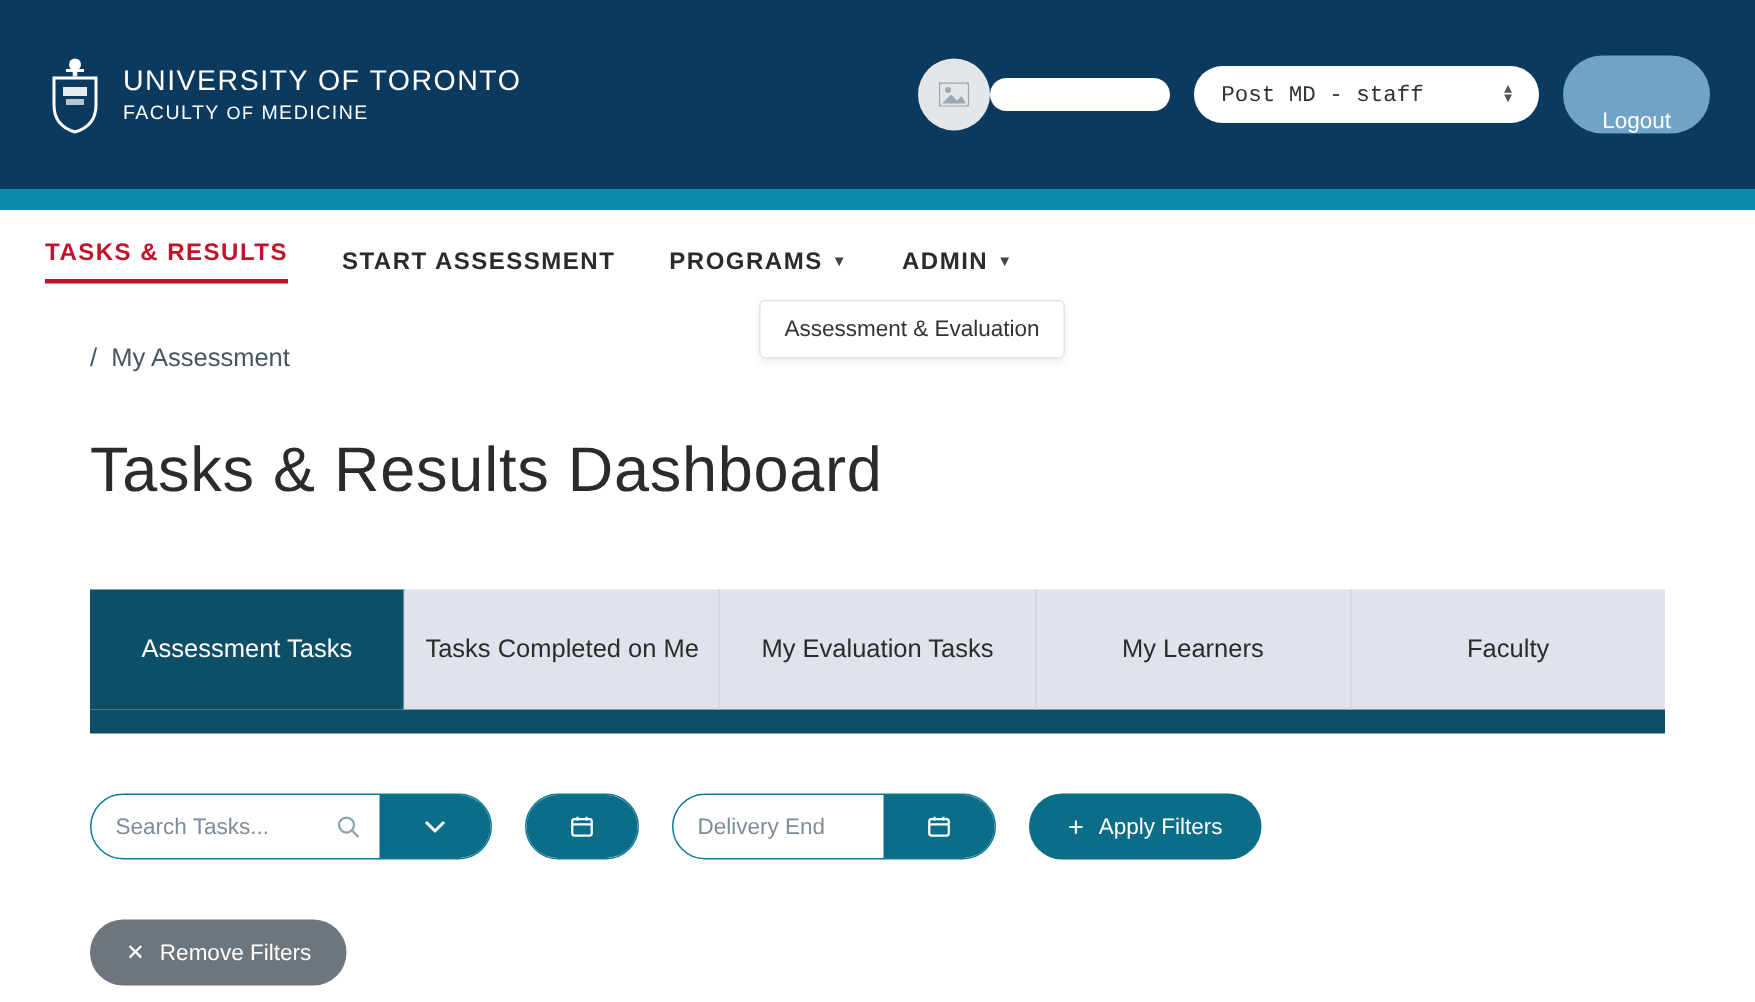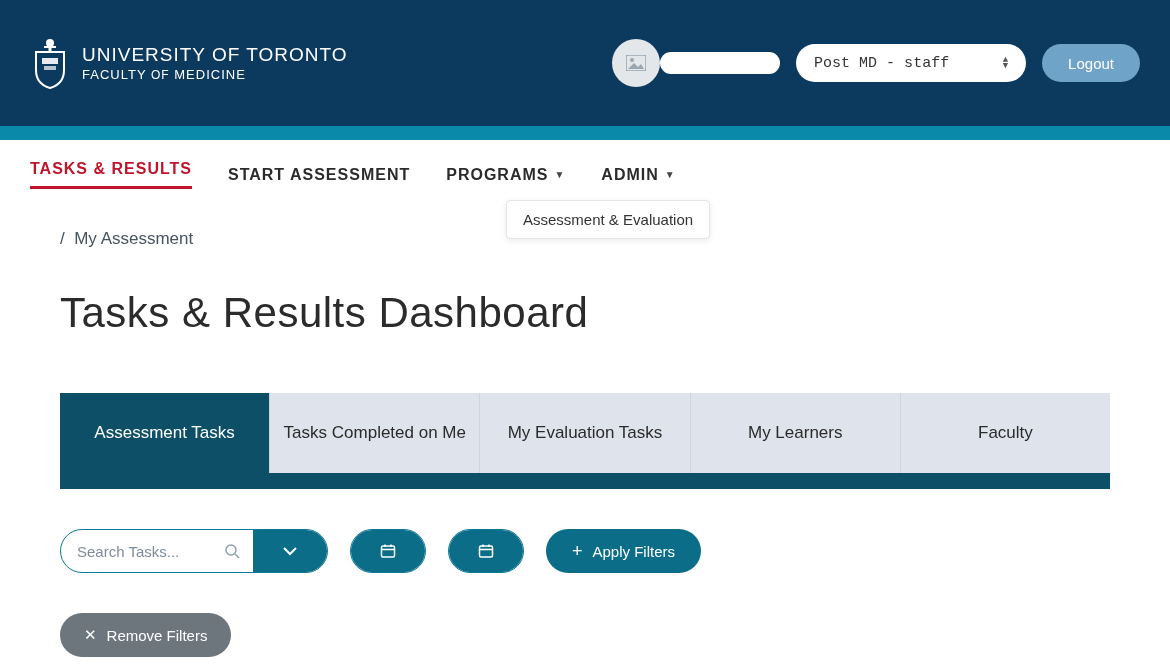--- a/index.html
+++ b/index.html
@@ -43,22 +43,22 @@
       margin-left: -14px;
     }
     .role-select {
       background: #fff; border-radius: 999px; height: 38px; width: 230px;
       display: flex; align-items: center; padding: 0 18px; justify-content: space-between;
       font-family: "Courier New", monospace; font-size: 15px;
       cursor: pointer;
     }
     .updown { display:flex; flex-direction: column; line-height: 6px; font-size: 9px; color: #555;}
     .logout-btn {
-      background: #6fa3c7; border-radius: 999px; height: 38px; padding: 0 26px;
-      color: #fff; font-size: 15px; display: flex; align-items: center; cursor: pointer;
+      background: #6fa3c7; border-radius: 999px; height: 52px; padding: 0 26px;
+      color: #fff; font-size: 15px; display: flex; align-items: flex-end; cursor: pointer;
     }
     .teal-strip { height: 14px; background: #0a8aa8; }
     .nav-row {
       display: flex; gap: 36px; padding: 20px 30px 10px 30px;
       position: relative;
     }
     .nav-item {
       font-size: 16px; letter-spacing: 1px; color: #2b2b2b; font-weight: 600;
       cursor: pointer; display: flex; align-items: center; gap: 6px;
     }
@@ -250,20 +250,21 @@
               <line x1="5" y1="1.5" x2="5" y2="4" stroke="#fff" stroke-width="1.5"></line>
               <line x1="11" y1="1.5" x2="11" y2="4" stroke="#fff" stroke-width="1.5"></line>
             </svg>
           </span>
         </div>
       </div>
     </div>
 
     <div class="date-group">
       <div class="pill-input">
+        <input type="text" placeholder="Delivery End" style="">
         <div class="pill-btn">
           <span>
             <svg width="16" height="16" viewBox="0 0 16 16">
               <rect x="1.5" y="3" width="13" height="11" rx="1.5" fill="none" stroke="#fff" stroke-width="1.5"></rect>
               <line x1="1.5" y1="6.5" x2="14.5" y2="6.5" stroke="#fff" stroke-width="1.5"></line>
               <line x1="5" y1="1.5" x2="5" y2="4" stroke="#fff" stroke-width="1.5"></line>
               <line x1="11" y1="1.5" x2="11" y2="4" stroke="#fff" stroke-width="1.5"></line>
             </svg>
           </span>
         </div>

